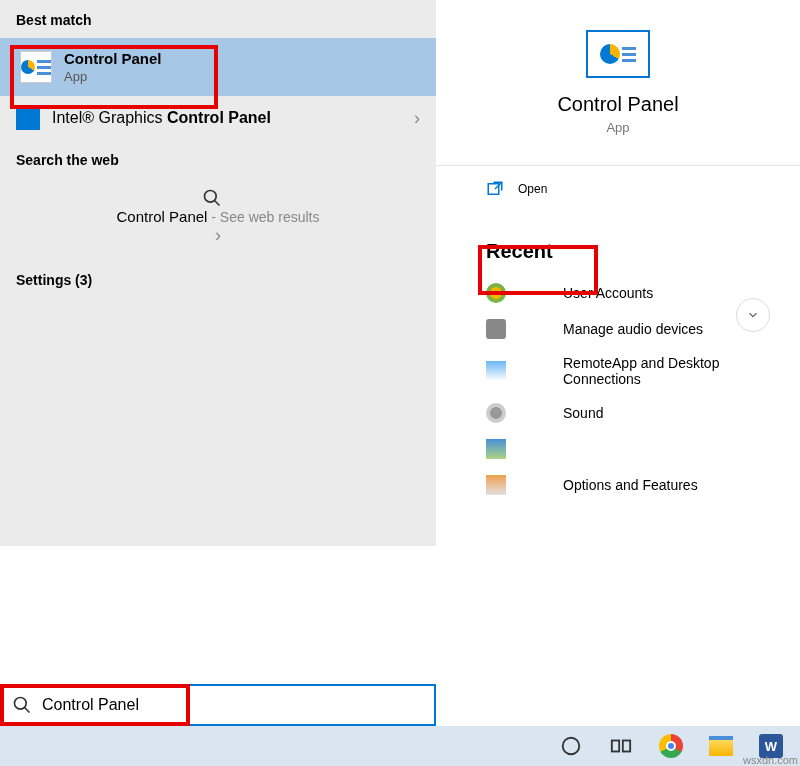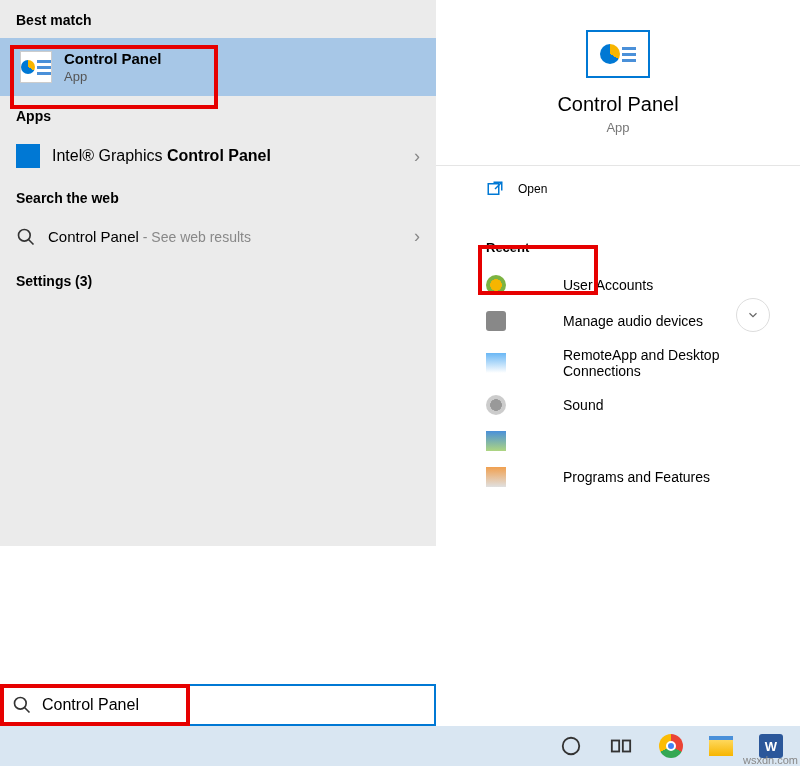--- a/index.html
+++ b/index.html
@@ -10,35 +10,35 @@
   .section-header { font-weight: 600; font-size: 14px; padding: 12px 16px 10px 16px; color: #000; }
   .best-match-item { display: flex; align-items: center; padding: 12px 20px; background: #a7c7e7; cursor: pointer; }
   .best-match-icon { width: 32px; height: 32px; background: #fff; border: 1px solid #ccc; display: flex; align-items: center; justify-content: center; margin-right: 12px; }
   .best-match-title { font-weight: 600; font-size: 15px; }
   .best-match-sub { font-size: 13px; color: #555; margin-top: 2px; }
   .red-box-1 { position: absolute; left: 10px; top: 45px; width: 208px; height: 64px; border: 4px solid #e60000; pointer-events: none; z-index: 10; }
   .app-item { display: flex; align-items: center; padding: 10px 16px; cursor: pointer; }
   .app-item .icon-sq { width: 24px; height: 24px; background: #0078d4; margin-right: 12px; }
   .app-item .label { flex: 1; font-size: 16px; }
   .app-item .chev { color: #888; font-size: 18px; }
-  .web-item { display: flex; align-items: center; padding: 10px 16px; cursor: pointer; }
+  .web-item { display: flex; align-items: center; padding: 10px 16px; cursor: pointer; flex-direction: column; }
   .web-item .search-ic { width: 20px; height: 20px; margin-right: 12px; }
   .web-item .label { flex: 1; font-size: 15px; }
   .web-item .sub { color: #888; font-size: 14px; }
   .web-item .chev { color: #888; font-size: 18px; }
   .settings-header { font-weight: 600; font-size: 14px; padding: 16px 16px; }
   .detail-hero { text-align: center; padding-bottom: 30px; border-bottom: 1px solid #e5e5e5; }
   .detail-icon { width: 64px; height: 48px; background: #fff; border: 2px solid #0078d4; margin: 0 auto 15px auto; display: flex; align-items: center; justify-content: center; }
   .detail-title { font-size: 20px; font-weight: 400; }
   .detail-sub { font-size: 13px; color: #777; margin-top: 4px; }
   .open-row { display: flex; align-items: center; padding: 14px 50px; cursor: pointer; font-size: 12px; position: relative; }
   .open-row svg { margin-right: 14px; }
   .red-box-2 { position: absolute; left: 478px; top: 245px; width: 120px; height: 50px; border: 4px solid #e60000; pointer-events: none; z-index: 10; }
   .expand-btn { position: absolute; right: 30px; top: 298px; width: 34px; height: 34px; border: 1px solid #ddd; border-radius: 50%; display: flex; align-items: center; justify-content: center; cursor: pointer; background: #fff; }
-  .recent-header { font-weight: 600; font-size: 13px; padding: 28px 50px 12px 50px; }
+  .recent-header { font-weight: 600; font-size: 20px; padding: 28px 50px 12px 50px; }
   .recent-list { display: flex; flex-direction: column; }
   .recent-item { display: flex; align-items: center; padding: 8px 50px; cursor: pointer; font-size: 14px; gap: 43px; }
   .recent-item .ric { width: 20px; height: 20px; margin-right: 14px; flex-shrink: 0; }
   .search-bar-area { position: absolute; left: 0; bottom: 40px; width: 436px; height: 42px; display: flex; align-items: center; background: #fff; border: 2px solid #0078d4; }
   .search-bar-area svg { margin: 0 10px; }
   .search-input { border: none; outline: none; font-size: 16px; flex: 1; }
   .red-box-3 { position: absolute; left: 0px; bottom: 40px; width: 190px; height: 42px; border: 4px solid #e60000; pointer-events: none; z-index: 10; }
   .taskbar { position: absolute; bottom: 0; left: 0; width: 800px; height: 40px; background: #d9e6f2; display: flex; align-items: center; justify-content: flex-end; padding-right: 15px; gap: 22px; }
   .taskbar .tb-ic { width: 28px; height: 28px; display: flex; align-items: center; justify-content: center; }
   .watermark { position: absolute; bottom: 0; right: 2px; font-size: 11px; color: #888; z-index: 20; }
@@ -64,21 +64,20 @@
               <div></div>
             </div>
           </div>
       </div>
       <div>
         <div class="best-match-title">Control Panel</div>
         <div class="best-match-sub">App</div>
       </div>
     </div>
 
-    <div class="section-header">Apps</div>
     <div class="app-item">
       <div class="icon-sq"></div>
       <div class="label">
         <span>Intel® Graphics </span><b>Control Panel</b>
       </div>
       <div class="chev">›</div>
     </div>
 
     <div class="section-header">Search the web</div>
     <div class="web-item">
@@ -142,21 +141,21 @@
         </div>
       <div class="recent-item">
           <div class="ric" style="background:radial-gradient(circle,#999 40%,#ccc 42%);border-radius:50%"></div>
           <span>Sound</span>
         </div>
       <div class="recent-item">
           <div class="ric" style="background:linear-gradient(#4a90d9,#aed581)"></div>
         </div>
       <div class="recent-item">
           <div class="ric" style="background:linear-gradient(#f0a050,#e0e0e0)"></div>
-          <span>Programs and Features</span>
+          <span>Options and Features</span>
         </div>
     </div>
   </div>
 </div>
 
 <div class="search-bar-area">
   <svg width="20" height="20" viewBox="0 0 24 24" fill="none" stroke="#333" stroke-width="2">
       <circle cx="10" cy="10" r="7"></circle>
       <line x1="21" y1="21" x2="15" y2="15"></line>
     </svg>

